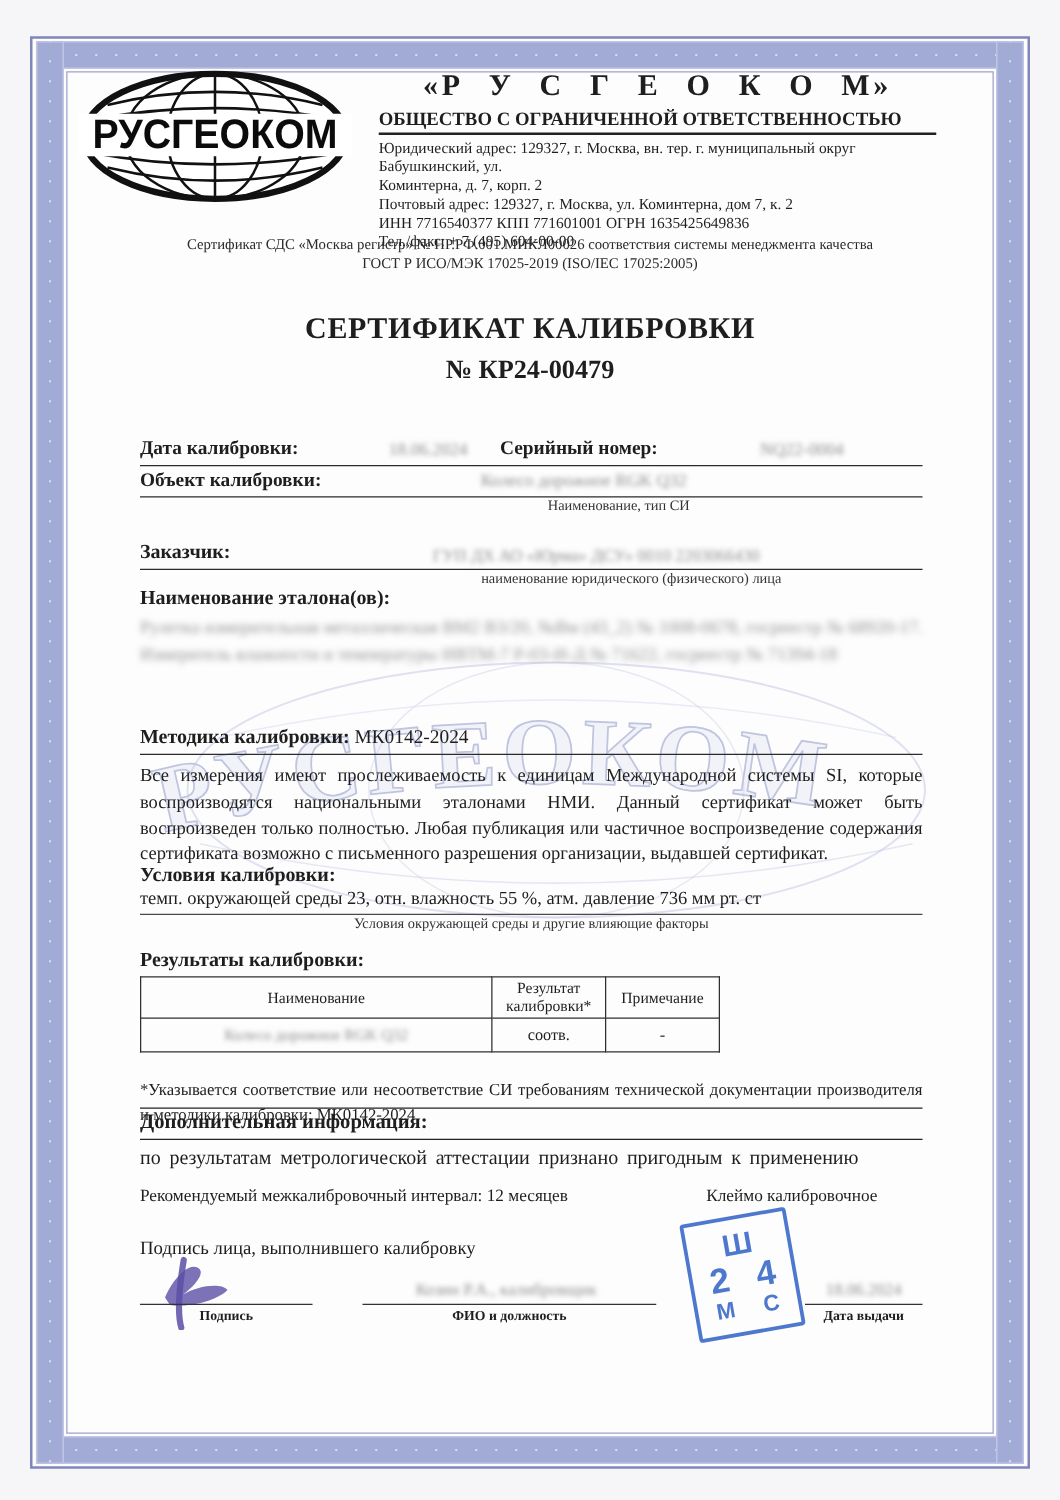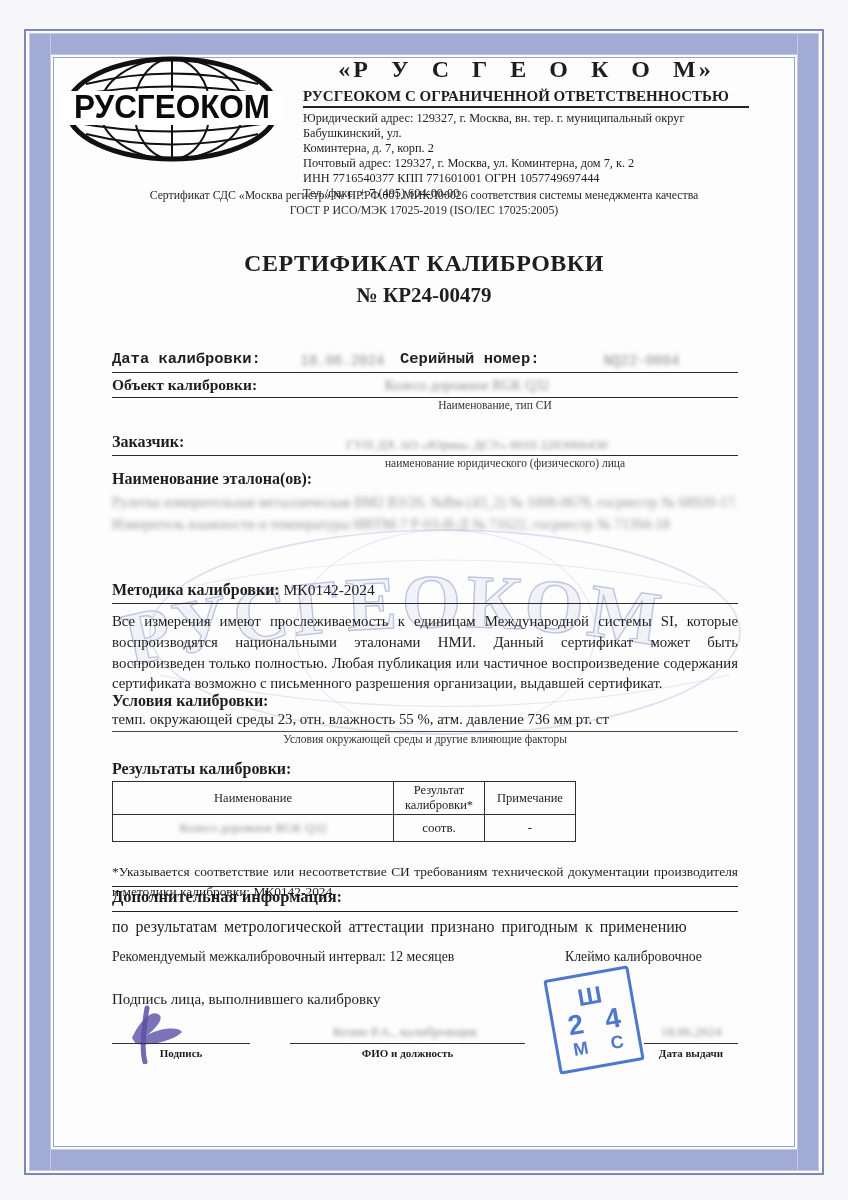--- a/index.html
+++ b/index.html
@@ -37,21 +37,21 @@
   .doc-title{left:0;right:0;top:250px;text-align:center;}
   .doc-title .t1{font-weight:bold;font-size:24px;letter-spacing:.5px;}
   .doc-title .t2{font-weight:bold;font-size:21px;margin-top:6px;}
 
   .content-x{left:112px;width:626px;}
   .lbl{font-weight:bold;font-size:15.5px;}
   .lbl-lg{font-weight:bold;font-size:16px;}
   .rule{border-bottom:1.6px solid #2a2a2a;}
   .cap{font-size:11.5px;color:#333;text-align:center;}
 
-  .row-date{top:350px;height:22px;font-family:Liberation Mono, monospace;}
+  .row-date{top:350px;height:22px;}
   .row-object{top:376px;height:21px;}
   .row-customer{top:433px;height:22px;}
   .row-method{top:581px;height:22px;font-size:15.5px;}
   .para{top:611px;font-size:14.8px;line-height:20.8px;text-align:justify;}
   .etalon-blur{top:492px;font-size:14.5px;line-height:21.5px;text-align:justify;}
   .cond-value{top:711px;height:20px;font-size:14.8px;border-bottom:1.3px solid #4a4a4a;}
 
   table.results{position:absolute;top:781px;left:112px;border-collapse:collapse;table-layout:fixed;}
   table.results th, table.results td{border:1.3px solid #2f2f2f;text-align:center;vertical-align:middle;
       font-weight:normal;font-size:12.5px;padding:1px 3px;}
@@ -112,26 +112,26 @@
     <path d="M 24 79 Q 110 100 196 79" fill="none" stroke="#111" stroke-width="2"></path>
     <ellipse cx="110" cy="54" rx="72" ry="50" fill="none" stroke="#111" stroke-width="2"></ellipse>
     <ellipse cx="110" cy="54" rx="38" ry="50" fill="none" stroke="#111" stroke-width="2"></ellipse>
     <line x1="110" y1="4" x2="110" y2="104" stroke="#111" stroke-width="2"></line>
     <rect x="0" y="36" width="220" height="34" fill="#fff"></rect>
     <text x="110" y="63" text-anchor="middle" font-family="Liberation Sans, sans-serif" font-weight="bold" font-size="33" fill="#0b0b0b" textLength="196" lengthAdjust="spacingAndGlyphs">РУСГЕОКОМ</text>
   </svg>
 
   <div class="abs h-right">
     <div class="h-title">«Р У С Г Е О К О М»</div>
-    <div class="h-company">РУСГЕОКОМ С ОГРАНИЧЕННОЙ ОТВЕТСТВЕННОСТЬЮ</div>
+    <div class="h-company">ОБЩЕСТВО С ОГРАНИЧЕННОЙ ОТВЕТСТВЕННОСТЬЮ</div>
     <div class="h-addr">
       <div>Юридический адрес: 129327, г. Москва, вн. тер. г. муниципальный округ Бабушкинский, ул.</div>
       <div>Коминтерна, д. 7, корп. 2</div>
       <div>Почтовый адрес: 129327, г. Москва, ул. Коминтерна, дом 7, к. 2</div>
-      <div>ИНН 7716540377 КПП 771601001 ОГРН 1057749697444</div>
+      <div>ИНН 7716540377 КПП 771601001 ОГРН 1635425649836</div>
       <div>Тел./факс: + 7 (495) 604-00-00</div>
     </div>
   </div>
 
   <div class="abs cert-lines">
     <div>Сертификат СДС «Москва регистр» № НР.РФ.001.МИКЛ00026 соответствия системы менеджмента качества</div>
     <div>ГОСТ Р ИСО/МЭК 17025-2019 (ISO/IEC 17025:2005)</div>
   </div>
 
   <div class="abs doc-title">

